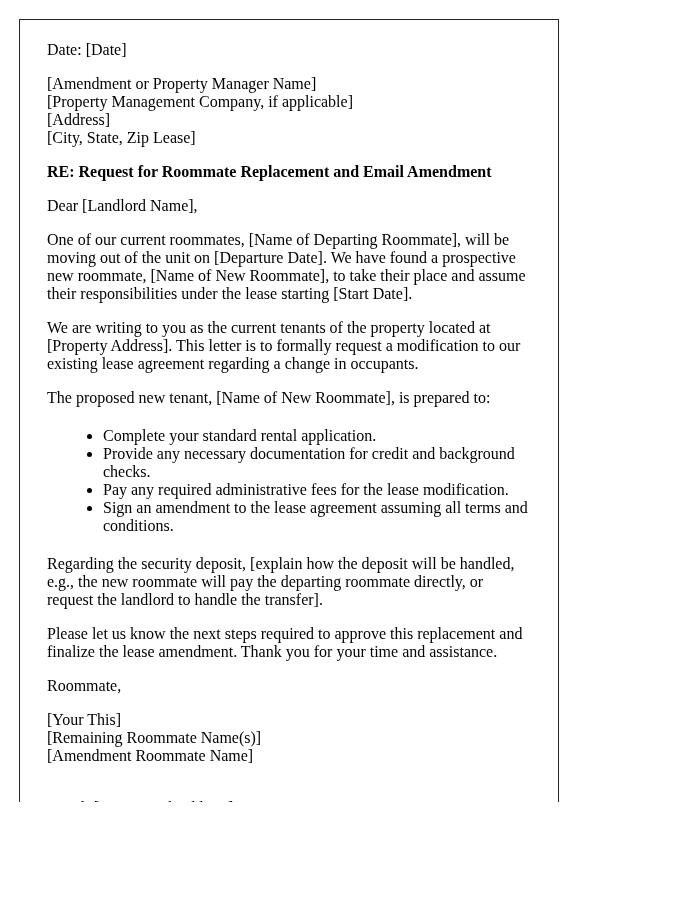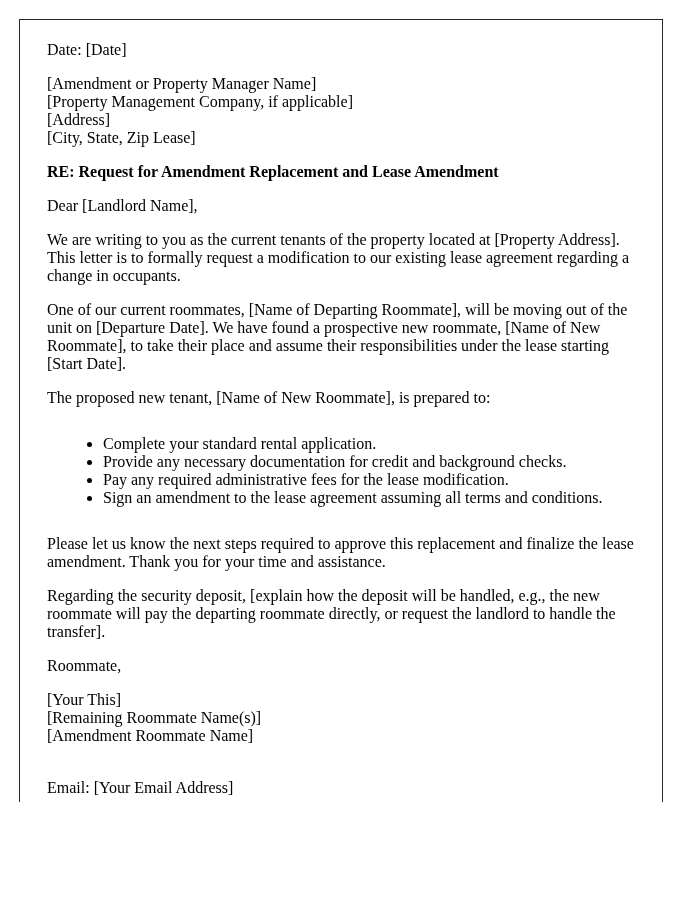--- a/index.html
+++ b/index.html
@@ -11,21 +11,21 @@
     width: 700px;
     height: 900px;
     position: relative;
     font-family: "Liberation Serif", "DejaVu Serif", serif;
     color: #000000;
   }
   .page-frame {
     position: absolute;
     left: 19px;
     top: 19px;
-    width: 644px;
+    width: 540px;
     height: 783px;
     box-sizing: border-box;
     border: 1px solid #262626;
     border-bottom: none;
     padding: 21px 27px;
     overflow: hidden;
     background: #ffffff;
   }
   .doc {
     font-size: 16px;
@@ -34,21 +34,21 @@
   .doc p {
     margin: 16px 0;
   }
   .doc p:first-child {
     margin-top: 0;
   }
   .subject {
     font-weight: bold;
   }
   .doc ul {
-    margin: 28px 0;
+    margin: 20px 0;
     padding: 0 0 0 56px;
     list-style-type: disc;
   }
   .doc li {
     margin: 0;
     padding: 0;
   }
 </style>
 </head>
 <body>
@@ -58,40 +58,40 @@
 
     <p>Date: [Date]</p>
 
     <p>
       <span>[Amendment or Property Manager Name]</span><br>
       <span>[Property Management Company, if applicable]</span><br>
       <span>[Address]</span><br>
       <span>[City, State, Zip Lease]</span>
     </p>
 
-    <p class="subject">RE: Request for Amendment Replacement and Lease Amendment</p>
+    <p class="subject">RE: Request for Roommate Replacement and Email Amendment</p>
 
     <p>Dear [Landlord Name],</p>
 
+    <p>One of our current roommates, [Name of Departing Roommate], will be moving out of the unit on [Departure Date]. We have found a prospective new roommate, [Name of New Roommate], to take their place and assume their responsibilities under the lease starting [Start Date].</p>
+
     <p>We are writing to you as the current tenants of the property located at [Property Address]. This letter is to formally request a modification to our existing lease agreement regarding a change in occupants.</p>
-
-    <p>One of our current roommates, [Name of Departing Roommate], will be moving out of the unit on [Departure Date]. We have found a prospective new roommate, [Name of New Roommate], to take their place and assume their responsibilities under the lease starting [Start Date].</p>
 
     <p>The proposed new tenant, [Name of New Roommate], is prepared to:</p>
 
     <ul>
       <li>Complete your standard rental application.</li>
       <li>Provide any necessary documentation for credit and background checks.</li>
       <li>Pay any required administrative fees for the lease modification.</li>
       <li>Sign an amendment to the lease agreement assuming all terms and conditions.</li>
     </ul>
 
+    <p>Regarding the security deposit, [explain how the deposit will be handled, e.g., the new roommate will pay the departing roommate directly, or request the landlord to handle the transfer].</p>
+
     <p>Please let us know the next steps required to approve this replacement and finalize the lease amendment. Thank you for your time and assistance.</p>
-
-    <p>Regarding the security deposit, [explain how the deposit will be handled, e.g., the new roommate will pay the departing roommate directly, or request the landlord to handle the transfer].</p>
 
     <p>Roommate,</p>
 
     <p>
       <span>[Your This]</span><br>
       <span>[Remaining Roommate Name(s)]</span><br>
       <span>[Amendment Roommate Name]</span><br>
     </p>
 
     <p>

